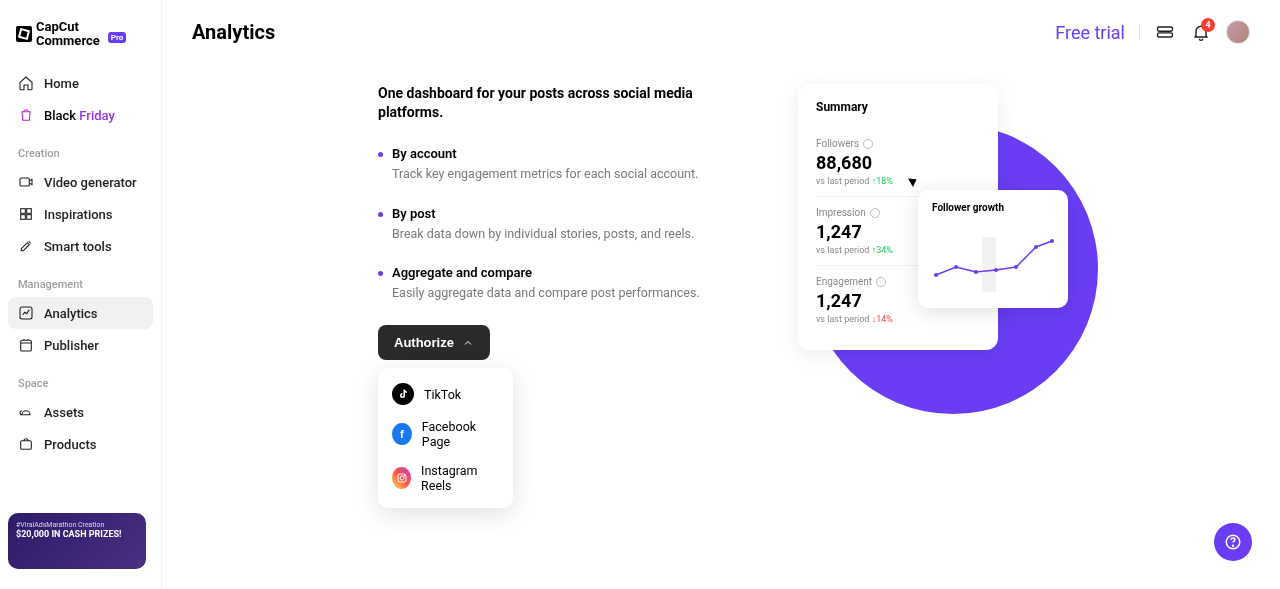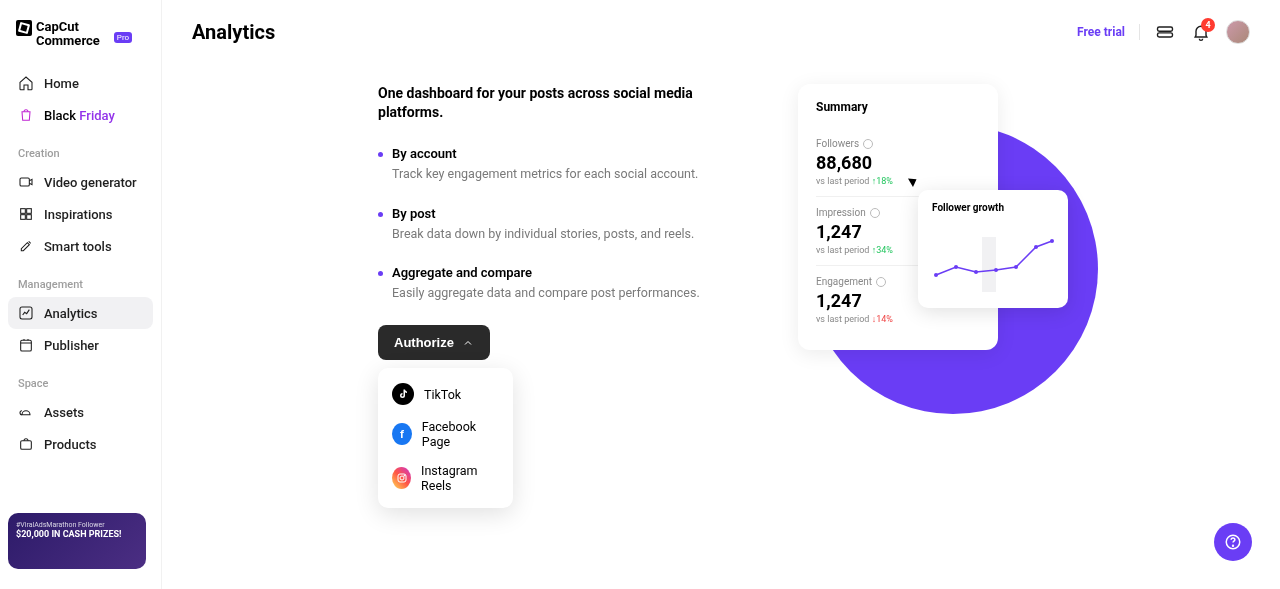--- a/index.html
+++ b/index.html
@@ -1,39 +1,39 @@
 <!DOCTYPE html>
 <html><head>
 <meta charset="utf-8">
 <style>
 *{box-sizing:border-box;margin:0;padding:0}
 body{font-family:-apple-system,BlinkMacSystemFont,"Segoe UI",Roboto,sans-serif;background:#fff;color:#000;width:1280px;height:589px;overflow:hidden;position:relative}
 .layout{display:flex;height:100%}
 .sidebar{width:162px;border-right:1px solid #f1f1f1;padding:20px 8px;display:flex;flex-direction:column;position:relative}
-.logo{display:flex;gap:4px;padding:0 8px 20px 8px;font-weight:700;font-size:13px}
+.logo{display:flex;align-items:center;gap:4px;padding:0 8px 20px 8px;font-weight:700;font-size:13px}
 .logo-img{width:16px;height:16px;background:#000;border-radius:2px;display:inline-block;position:relative}
 .logo-img::before{content:"";position:absolute;inset:3px;border:2px solid #fff;border-radius:1px;transform:rotate(15deg)}
 .logo-text{line-height:1.05}
-.logo-pro{background:#6a3df5;color:#fff;font-size:8px;padding:1px 3px;border-radius:3px;font-weight:400;margin-left:14px;vertical-align:top}
+.logo-pro{background:#6a3df5;color:#fff;font-size:8px;padding:1px 3px;border-radius:3px;font-weight:700;margin-left:8px;vertical-align:top}
 .nav-item{display:flex;align-items:center;gap:10px;padding:8px 10px;border-radius:8px;font-size:13px;cursor:pointer;color:#1f1f1f;font-weight:500}
 .nav-item.active{background:#f1f1f3}
 .nav-section{font-size:11px;color:#9e9e9e;padding:16px 10px 6px;font-weight:500}
 .nav-icon{width:16px;height:16px;display:flex;align-items:center;justify-content:center;flex-shrink:0}
 .nav-icon svg{width:16px;height:16px;stroke:#1f1f1f;fill:none;stroke-width:1.6}
 .bf{color:#000}
 .bf .friday{color:#9333ea}
 .promo{margin-top:auto;width:138px;height:56px;border-radius:10px;background:linear-gradient(135deg,#2d1b69,#4b2e83);color:#fff;font-size:8px;padding:8px;position:relative;overflow:hidden}
 .promo-hash{font-size:7px;opacity:.8}
 .promo-prize{font-weight:700;font-size:9px}
 
 .main{flex:1;display:flex;flex-direction:column;overflow:hidden}
 .topbar{display:flex;align-items:center;padding:20px 30px;gap:14px}
 .page-title{font-size:20px;font-weight:700}
 .spacer{flex:1}
-.trial{color:#6a3df5;font-weight:700;font-size:12px;cursor:pointer}
+.trial{color:#6a3df5;font-weight:400;font-size:18px;cursor:pointer}
 .icon-btn{width:22px;height:22px;display:flex;align-items:center;justify-content:center;cursor:pointer;position:relative}
 .icon-btn svg{width:20px;height:20px;stroke:#1f1f1f;fill:none;stroke-width:1.7}
 .badge{position:absolute;top:-3px;right:-3px;background:#ff3b30;color:#fff;font-size:9px;font-weight:700;border-radius:8px;min-width:14px;height:14px;line-height:14px;text-align:center;padding:0 2px}
 .avatar{width:24px;height:24px;border-radius:50%;background:linear-gradient(135deg,#c9a,#a87);border:1px solid #ddd}
 
 .content{display:flex;padding:20px 60px 0 216px;gap:60px;position:relative;flex:1}
 .left{max-width:340px}
 .h1{font-size:14px;font-weight:700;line-height:1.35;margin-bottom:24px}
 .point{margin-bottom:22px;position:relative;padding-left:14px}
 .point::before{content:"";position:absolute;left:0;top:6px;width:5px;height:5px;border-radius:50%;background:#6a3df5}
@@ -164,21 +164,21 @@
       <span class="nav-icon">
           <svg viewBox="0 0 24 24">
             <rect x="4" y="7" width="16" height="13" rx="2"></rect>
             <path d="M9 7a3 3 0 016 0"></path>
           </svg>
         </span>
       <span>Products</span>
     </div>
 
     <div class="promo">
-      <div class="promo-hash">#ViralAdsMarathon Follower</div>
+      <div class="promo-hash">#ViralAdsMarathon Creation</div>
       <div class="promo-prize">$20,000 IN CASH PRIZES!</div>
     </div>
   </aside>
 
   <main class="main">
     <div class="topbar">
       <h1 class="page-title">Analytics</h1>
       <div class="spacer"></div>
       <a class="trial">Free trial</a>
       <div style="width:1px;height:16px;background:#e5e5e5"></div>

